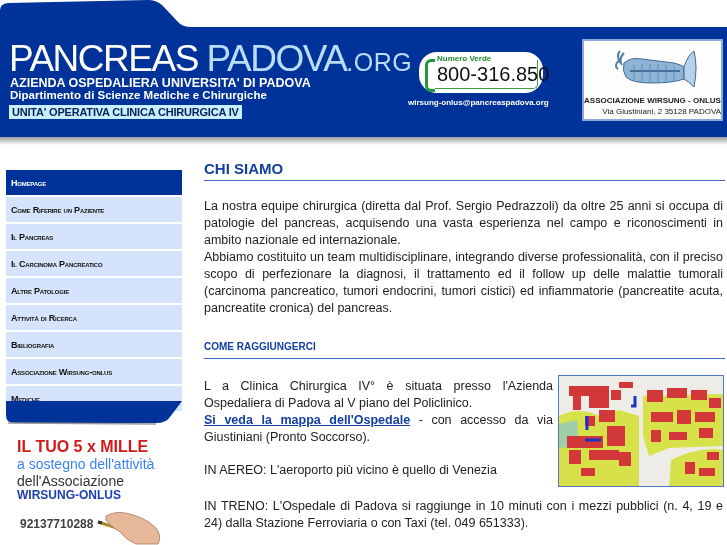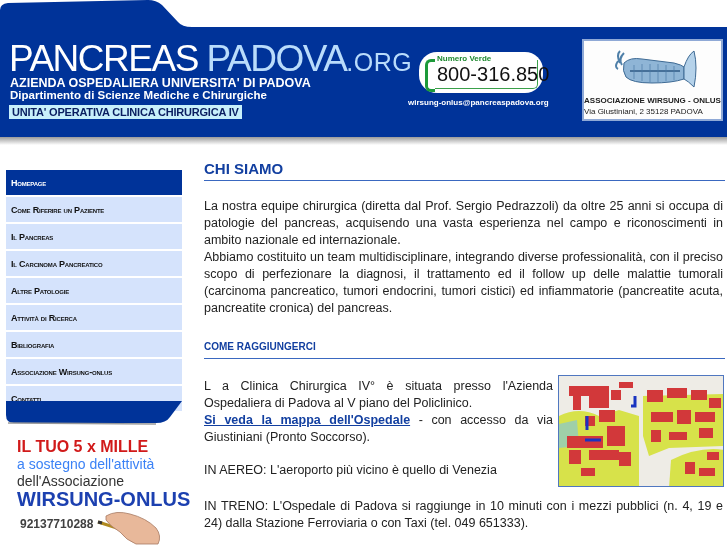--- a/index.html
+++ b/index.html
@@ -15,32 +15,32 @@
   .unit-badge { position:absolute; left:9px; top:105px; background:#c8f0fb; color:#0a1e60; font-size:11px; font-weight:bold; padding:1px 3px; white-space:nowrap; letter-spacing:-0.2px; }
   .phone-box { position:absolute; left:419px; top:52px; width:124px; height:41px; background:#fff; border-radius:18px; }
   .phone-handset { position:absolute; left:6px; top:7px; width:7px; height:27px; border:3px solid #1d9a3a; border-right:none; border-radius:6px 0 0 6px; }
   .phone-label { position:absolute; left:18px; top:2px; font-size:8px; font-weight:bold; color:#1f8a30; }
   .phone-frame { position:absolute; left:16px; top:8px; width:102px; height:28px; border:1px solid #3aa04a; border-left:none; border-top:none; border-radius:0 0 5px 0; }
   .phone-number { position:absolute; left:18px; top:11px; font-size:20px; color:#111; white-space:nowrap; }
   .header-email { position:absolute; left:408px; top:98px; font-size:8px; font-weight:bold; color:#ffffff; white-space:nowrap; }
   .assoc-box { position:absolute; left:582px; top:39px; width:141px; height:82px; background:#fdfdfd; border:2px solid #8fa9d6; box-sizing:border-box; }
   .assoc-fish { position:absolute; left:28px; top:8px; width:88px; height:40px; }
   .assoc-name { position:absolute; left:0; width:137px; top:55px; text-align:center; font-size:8px; font-weight:bold; color:#222; white-space:nowrap; }
-  .assoc-addr { position:absolute; left:0; width:137px; top:66px; text-align:left; font-size:8px; color:#222; white-space:nowrap; }
+  .assoc-addr { position:absolute; left:0; width:137px; top:66px; text-align:right; font-size:8px; color:#222; white-space:nowrap; }
 
   .nav { position:absolute; left:6px; top:157px; width:176px;margin-top:13px; }
   .nav-item { height:25px; margin-bottom:2px; background:#d5e3fc; display:flex; align-items:center; padding-left:5px; font-size:9px; font-weight:bold; font-variant:small-caps; color:#111; cursor:pointer; letter-spacing:-0.2px; }
   .nav-item.active { background:#003399; color:#ffffff; }
   .nav-bottom { position:absolute; left:6px; top:401px; width:176px; height:24px; }
 
   .promo { position:absolute; left:0; top:430px; width:190px; height:115px; }
   .promo-l1 { position:absolute; left:17px; top:8px; font-size:16px; font-weight:bold; color:#d11a1a; white-space:nowrap; }
   .promo-l2 { position:absolute; left:17px; top:26px; font-size:14px; color:#3b82f6; white-space:nowrap; }
   .promo-l3 { position:absolute; left:17px; top:43px; font-size:14px; color:#333; white-space:nowrap; }
-  .promo-l4 { position:absolute; left:17px; top:58px; font-size:20px; font-weight:bold; color:#1c40b0; white-space:nowrap; }
+  .promo-l4 { position:absolute; left:17px; top:58px; font-size:12px; font-weight:bold; color:#1c40b0; white-space:nowrap; }
   .promo-code { position:absolute; left:20px; top:87px; font-size:12px; font-weight:bold; color:#404040; white-space:nowrap; }
   .promo-hand { position:absolute; left:96px; top:80px; width:70px; height:35px; }
 
   .main { position:absolute; left:204px; top:150px; width:520px; }
   .h1 { position:absolute; left:0; top:10px; font-size:15px; font-weight:bold; color:#123fa0; white-space:nowrap; }
   .h1-rule { position:absolute; left:0; top:30px; width:521px; height:1px; background:#3a68c0; }
   .para { position:absolute; left:0; top:48px; width:519px; font-size:12.5px; line-height:17px; color:#222; text-align:justify; }
   .h2 { position:absolute; left:0; top:191px; font-size:10px; font-weight:bold; color:#123fa0; white-space:nowrap; }
   .h2-rule { position:absolute; left:0; top:208px; width:521px; height:1px; background:#3a68c0; }
   .loc-text { position:absolute; left:0; top:228px; width:349px; font-size:12.5px; line-height:17px; color:#222; text-align:justify; }
@@ -89,21 +89,21 @@
 
 <nav class="nav">
   <div class="nav-item active">Homepage</div>
   <div class="nav-item">Come Riferire un Paziente</div>
   <div class="nav-item">Il Pancreas</div>
   <div class="nav-item">Il Carcinoma Pancreatico</div>
   <div class="nav-item">Altre Patologie</div>
   <div class="nav-item">Attività di Ricerca</div>
   <div class="nav-item">Bibliografia</div>
   <div class="nav-item">Associazione Wirsung-onlus</div>
-  <div class="nav-item">Contatti</div>
+  <div class="nav-item">Mediche</div>
 </nav>
 <svg class="nav-bottom" viewBox="0 0 176 24" preserveAspectRatio="none">
   <path d="M0,0 L176,0 L164,16 Q160,22 150,22 L8,22 Q0,22 0,14 Z" fill="#003399"></path>
   <path d="M2,22 L150,23" stroke="#999" stroke-width="1.5"></path>
 </svg>
 
 <div class="promo">
   <div class="promo-l1">IL TUO 5 x MILLE</div>
   <div class="promo-l2">a sostegno dell'attività</div>
   <div class="promo-l3">dell'Associazione</div>

